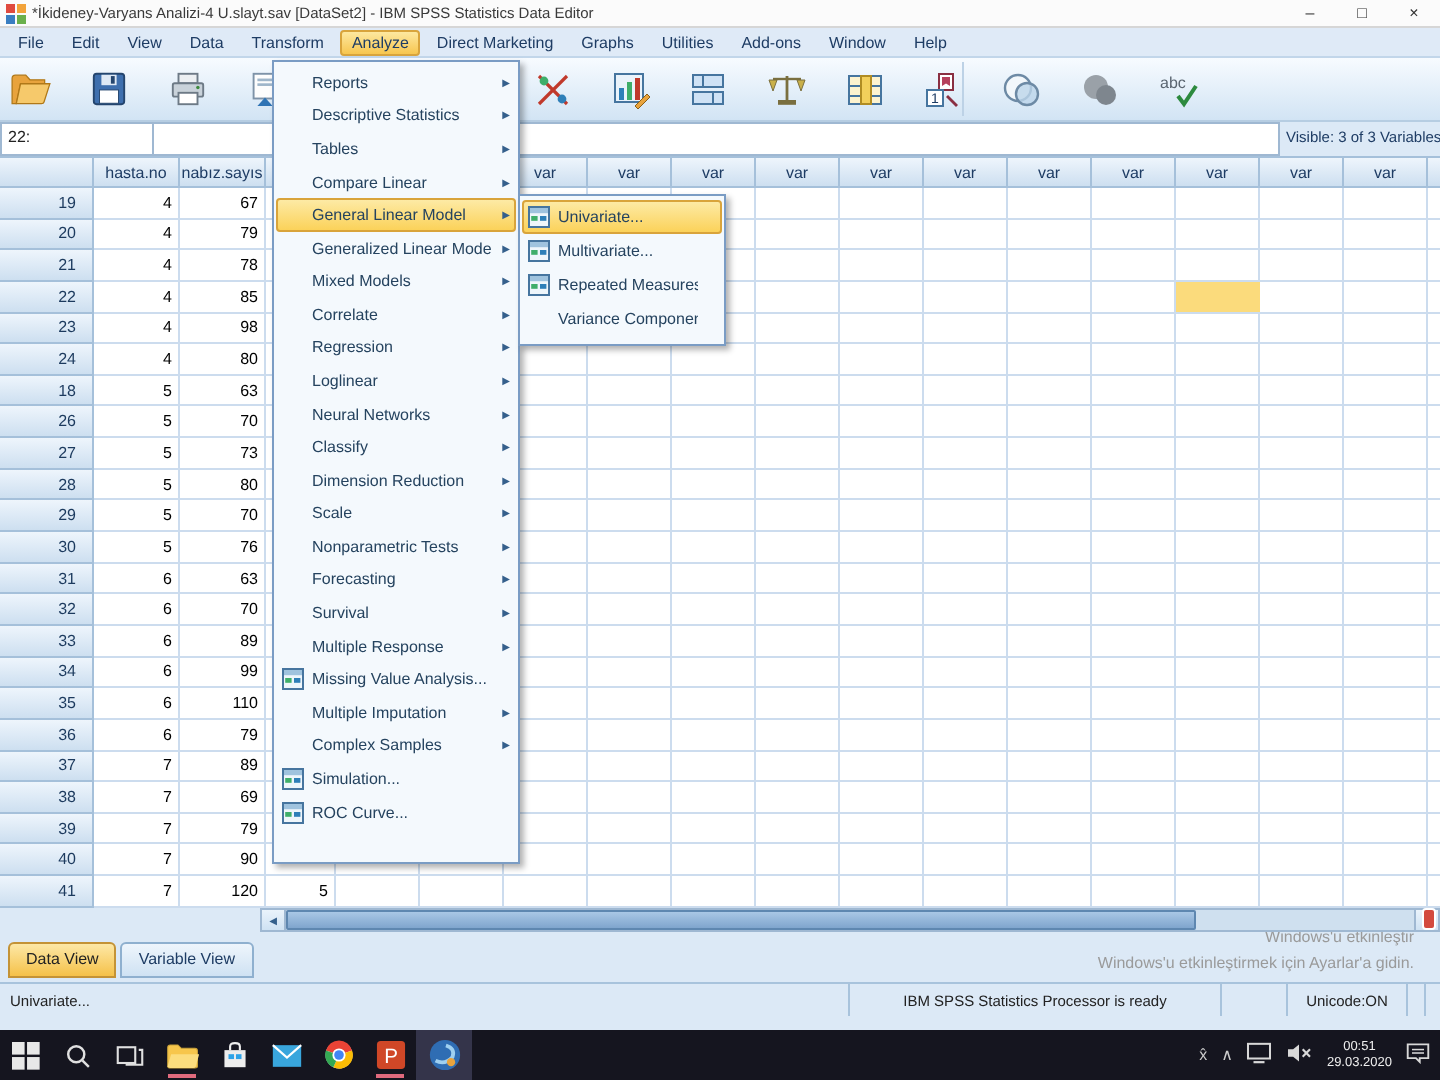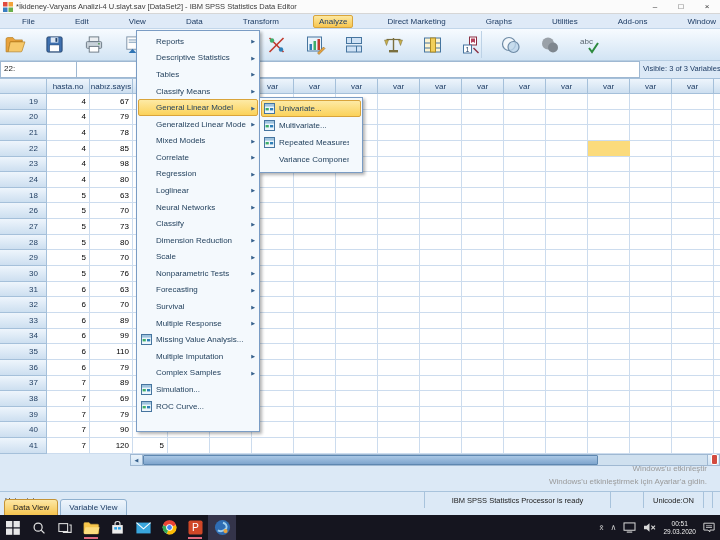--- a/index.html
+++ b/index.html
@@ -11,21 +11,21 @@
   .titlebar{position:absolute;top:0;left:0;width:720px;height:14px;background:#fbfbfb;
     border-bottom:1px solid #d6d6d6;display:flex;align-items:center;font-size:7.5px;color:#3a3a3a;}
   .app-ico{width:10px;height:10px;margin:0 3px;flex:0 0 auto;}
   .tb-title{flex:1;white-space:nowrap;overflow:hidden;}
   .winbtn{width:26px;text-align:center;font-size:8px;color:#333;line-height:13px;}
 
   
   .menubar{position:absolute;top:14px;left:0;width:720px;height:15px;background:#dfeaf7;
     border-bottom:1px solid #c2d6ea;display:flex;align-items:center;padding-left:2px;
     font-size:8px;color:#1e3c64;}
-  .mb-item{padding:1px 5px;margin:0 14px;white-space:nowrap;border:1px solid transparent;}
+  .mb-item{padding:1px 5px;margin:0 1px;white-space:nowrap;border:1px solid transparent;}
   .mb-item.active{background:linear-gradient(#fde8a0,#f7c64f);border:1px solid #d8a43c;border-radius:2px;}
 
   
   .toolbar{position:absolute;top:29px;left:0;width:720px;height:32px;
     background:linear-gradient(#f7fbff,#d2e4f4);border-bottom:1px solid #b6cde2;}
   .toolbar::after{content:"";position:absolute;left:481px;top:2px;bottom:2px;width:1px;background:#bdd2e6;}
   .tb-group{position:absolute;top:3px;display:flex;gap:14px;}
   .tb-left{left:3px;} .tb-right{left:264px;}
   .tb-icon{width:25px;height:25px;display:flex;align-items:center;justify-content:center;}
 
@@ -60,21 +60,21 @@
   .sc-track{flex:1;}
   .sc-arrow.right{border-right:0;border-left:1px solid #9fb8d2;}
   .red-marker{position:absolute;right:2px;top:454px;width:7px;height:11px;background:#d34a3e;
     border:1px solid #fff;border-radius:2px;z-index:3;}
 
   
   .watermark{position:absolute;top:462px;right:13px;text-align:right;color:#9a9a9a;
     font-size:8px;line-height:13px;z-index:0;}
 
   
-  .tabs{position:absolute;top:499px;left:4px;display:flex;gap:2px;z-index:2;}
+  .tabs{position:absolute;top:471px;left:4px;display:flex;gap:2px;z-index:2;}
   .tab{font-size:8px;padding:3px 8px 4px 8px;border-radius:3px 3px 0 0;white-space:nowrap;}
   .tab.active{background:linear-gradient(#fde8a6,#f5c149);border:1px solid #c49336;color:#222;}
   .tab.inactive{background:linear-gradient(#eef5fc,#cfe2f3);border:1px solid #8fb0cf;color:#1e3c64;}
 
   
   .statusbar{position:absolute;top:491px;left:0;width:720px;height:17px;background:#dce9f6;
     border-top:1px solid #a8c3dc;display:flex;font-size:7.5px;color:#222;align-items:center;}
   .sb-sec{height:100%;border-right:1px solid #a8c3dc;display:flex;align-items:center;overflow:hidden;white-space:nowrap;}
   .sb-1{flex:1;padding-left:5px;}
   .sb-2{width:186px;justify-content:center;}
@@ -869,21 +869,21 @@
 
       <div class="menu-item">
         <span class="mi-icon" style="visibility: hidden;">
           <svg width="11" height="11" viewBox="0 0 11 11">
             <rect x="0.5" y="0.5" width="10" height="10" fill="#eef6fb" stroke="#46759f"></rect>
             <rect x="1" y="1" width="9" height="2.6" fill="#9fc3de"></rect>
             <rect x="1.6" y="5" width="3.2" height="2.4" fill="#3fae6a"></rect>
             <rect x="6" y="5" width="3.2" height="2.4" fill="#2e7fb8"></rect>
           </svg>
         </span>
-        <span class="mi-label">Classify Means</span>
+        <span class="mi-label">Compare Linear</span>
         <span class="mi-arrow">▶</span>
       </div>
 
       <div class="menu-item hl">
         <span class="mi-icon" style="visibility: hidden;">
           <svg width="11" height="11" viewBox="0 0 11 11">
             <rect x="0.5" y="0.5" width="10" height="10" fill="#eef6fb" stroke="#46759f"></rect>
             <rect x="1" y="1" width="9" height="2.6" fill="#9fc3de"></rect>
             <rect x="1.6" y="5" width="3.2" height="2.4" fill="#3fae6a"></rect>
             <rect x="6" y="5" width="3.2" height="2.4" fill="#2e7fb8"></rect>

